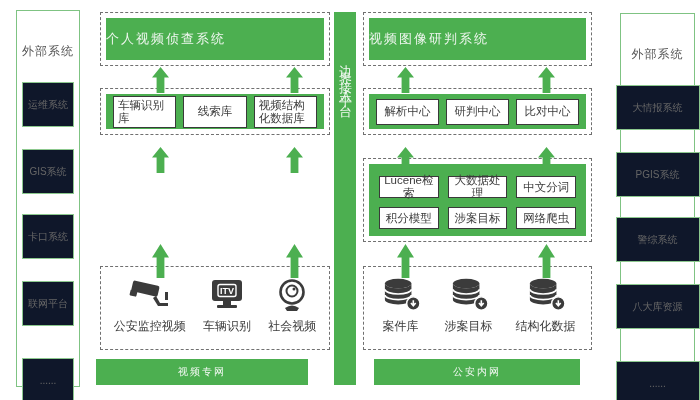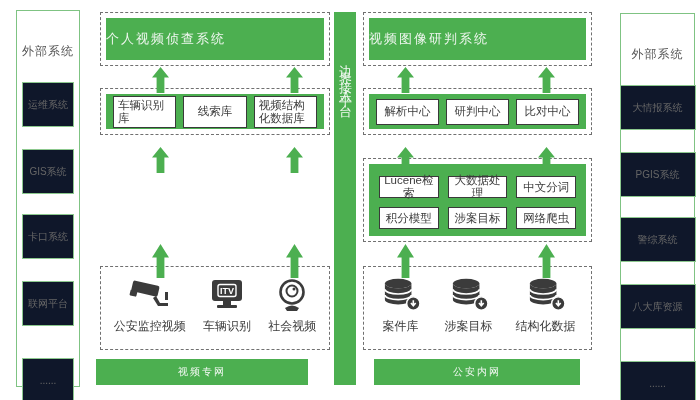--- a/index.html
+++ b/index.html
@@ -16,21 +16,21 @@
   }
   .side-left  { left:16px;  top:10px; width:62px; height:375px; }
   .side-right { left:620px; top:13px; width:73px; height:372px; }
   .side-title { margin-top:32px; font-size:12px; color:#555; letter-spacing:1px; white-space:nowrap; }
   .side-item {
     border:1px solid #8cc88e; color:#666; background:#0f172a;
     font-size:10px; line-height:15px; text-align:center; white-space:nowrap;
     padding:14px 2px; box-sizing:border-box;
   }
   .side-left  .side-item { width:52px; }
-  .side-right .side-item { width:76px; }
+  .side-right .side-item { width:84px; }
   .side-item:nth-of-type(2) { margin-top:22px; }
   .side-item:nth-of-type(3) { margin-top:22px; }
   .side-item:nth-of-type(4) { margin-top:20px; }
   .side-item:nth-of-type(5) { margin-top:22px; }
   .side-item:nth-of-type(6) { margin-top:32px; }
 
   
   .center-bar {
     position:absolute; left:334px; top:12px; width:22px; height:373px;
     background:#4caf50; display:flex; justify-content:center;

